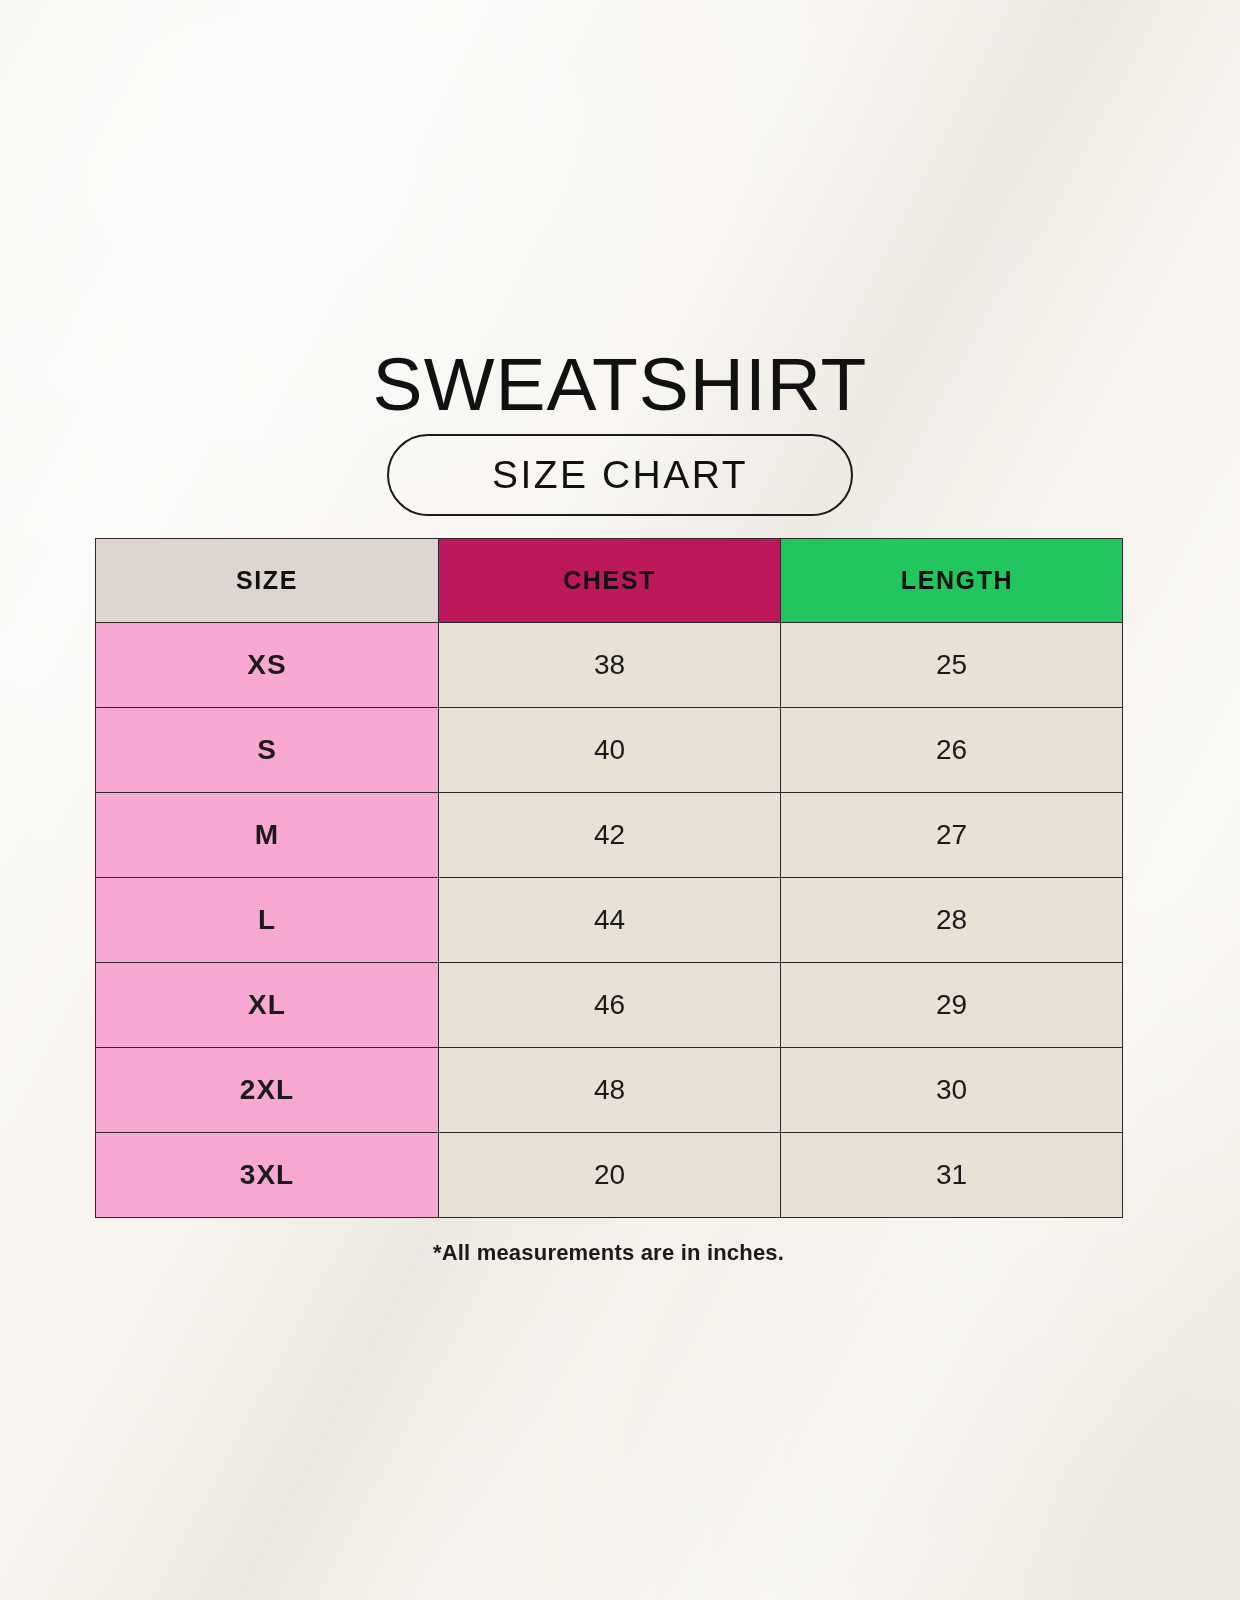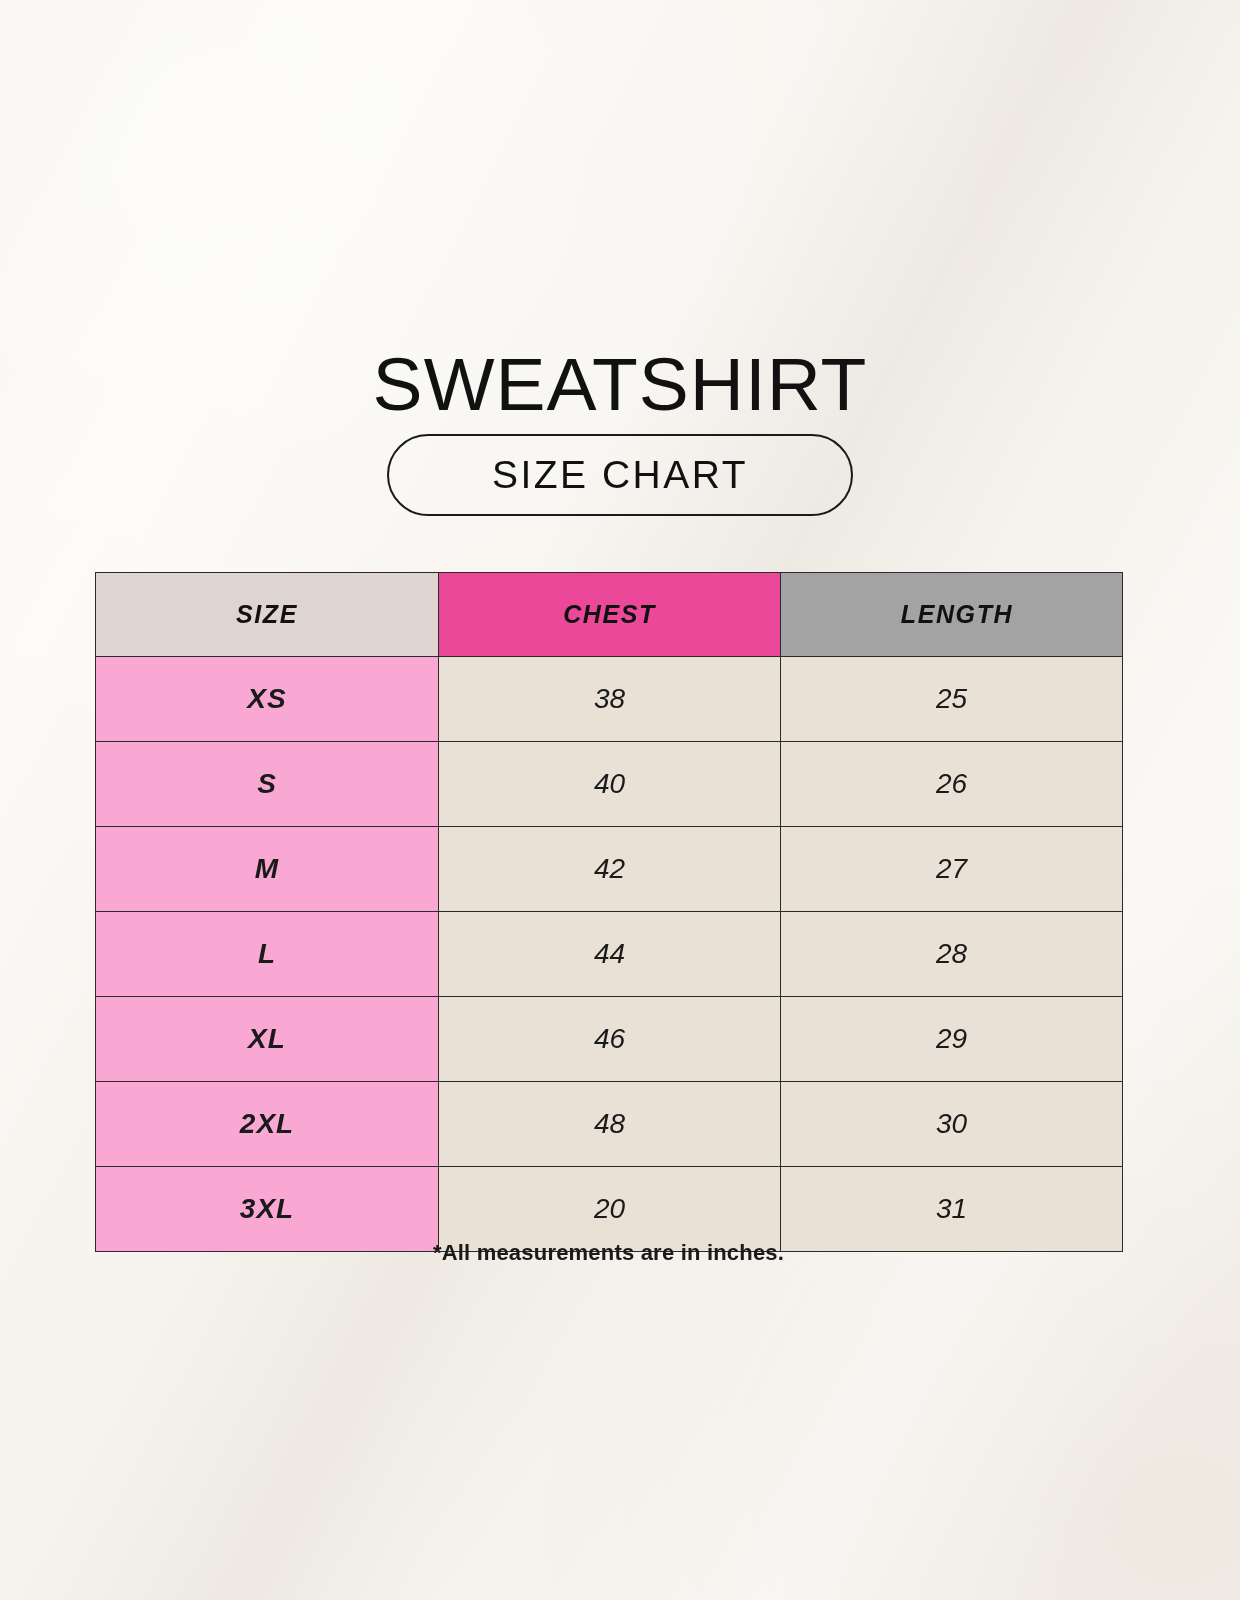--- a/index.html
+++ b/index.html
@@ -61,24 +61,23 @@
     justify-content: center;
     font-size: 39px;
     font-weight: 500;
     letter-spacing: 2.5px;
     color: #111111;
     background: transparent;
     box-sizing: border-box;
   }
   .table-wrap {
     position: absolute;
-    top: 572px;
+    top: 538px;
     left: 95px;
     width: 842px;
-    font-style: italic;
   }
   table.size-chart {
     border-collapse: collapse;
     width: 1027px;
     table-layout: fixed;
   }
   table.size-chart th,
   table.size-chart td {
     border: 1.5px solid #2a2a2a;
     text-align: center;
@@ -89,22 +88,22 @@
   table.size-chart col.c-length { width: 342px; }
 
   thead th {
     height: 84px;
     font-size: 25px;
     font-weight: bold;
     letter-spacing: 1.6px;
     color: #111111;
   }
   th.head-size   { background: #ded4d0; }
-  th.head-chest  { background: #ec4899; }
-  th.head-length { background: #a3a3a3; padding-left: 12px; }
+  th.head-chest  { background: #be185d; }
+  th.head-length { background: #22c55e; padding-left: 12px; }
 
   tbody td {
     height: 85px;
     font-size: 28px;
     color: #1a1a1a;
   }
   td.cell-size {
     background: #f9a8d4;
     font-weight: bold;
     letter-spacing: 1px;

